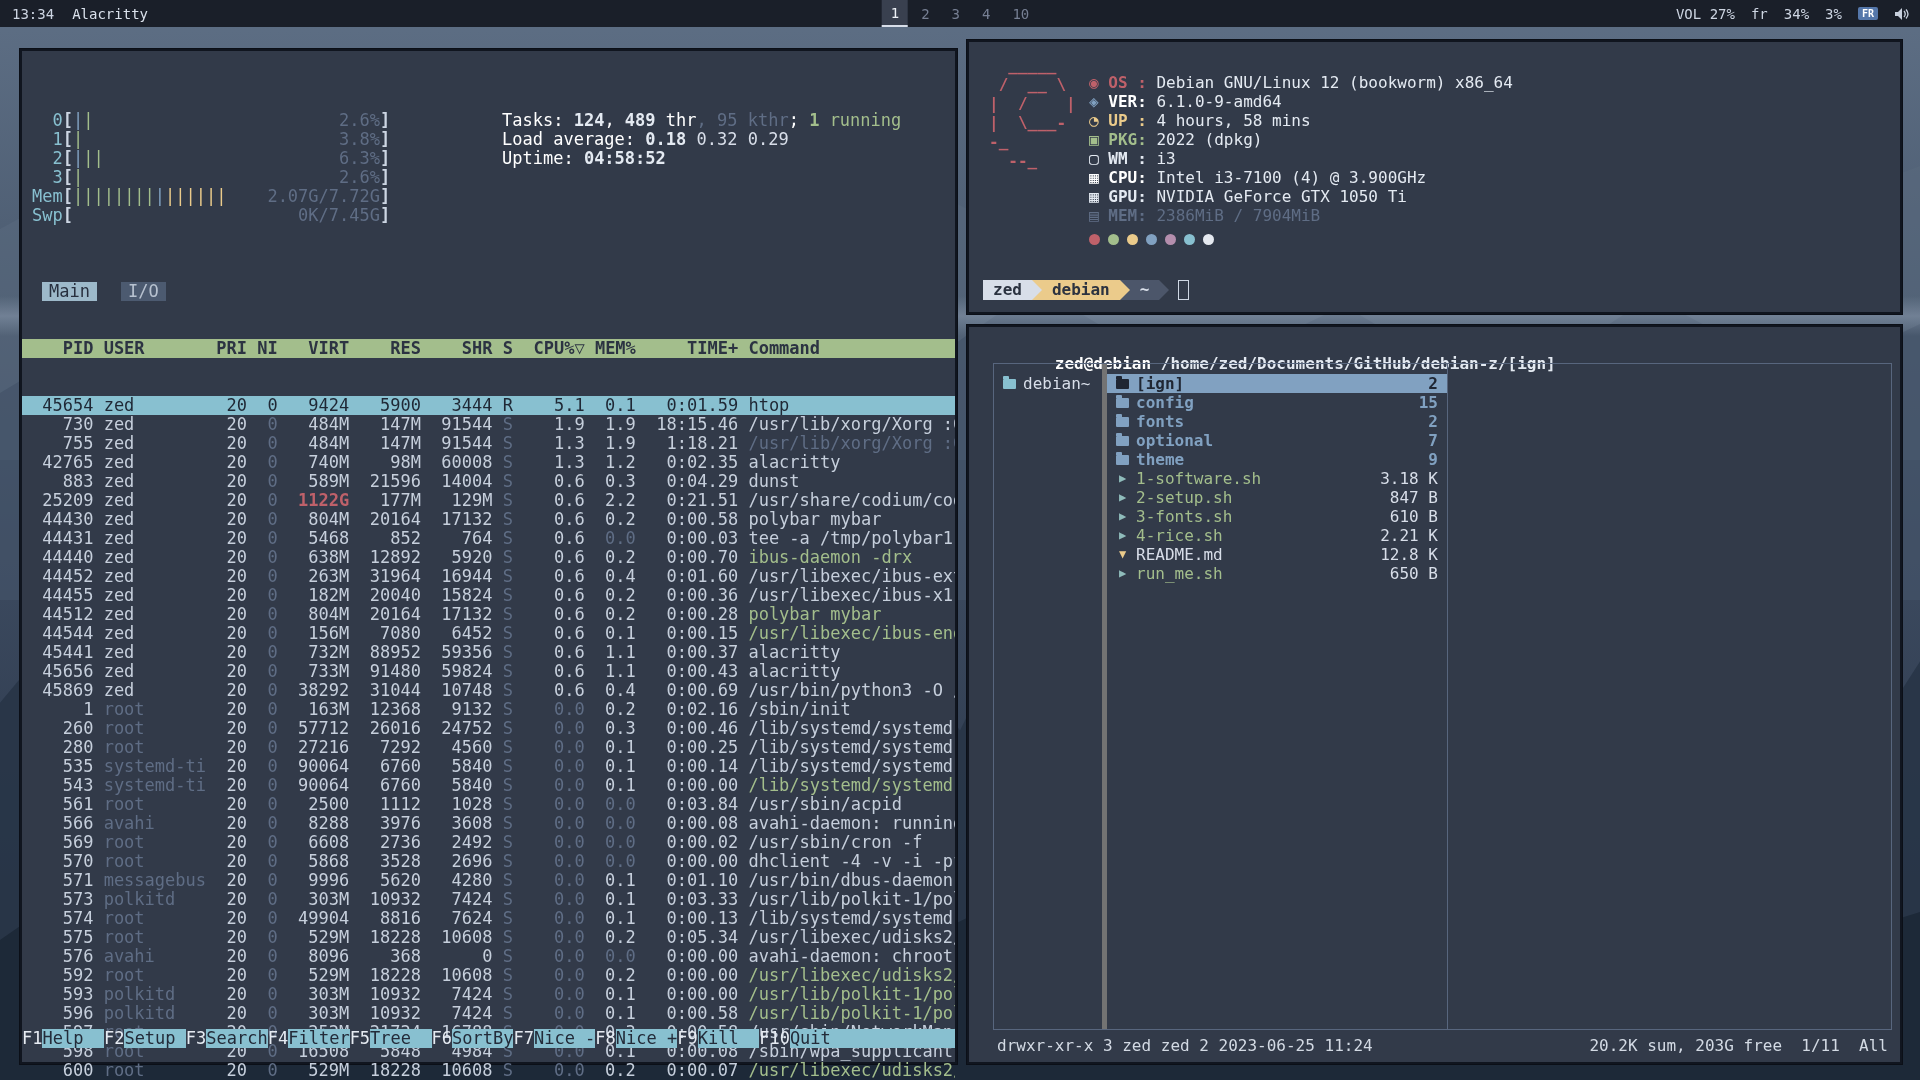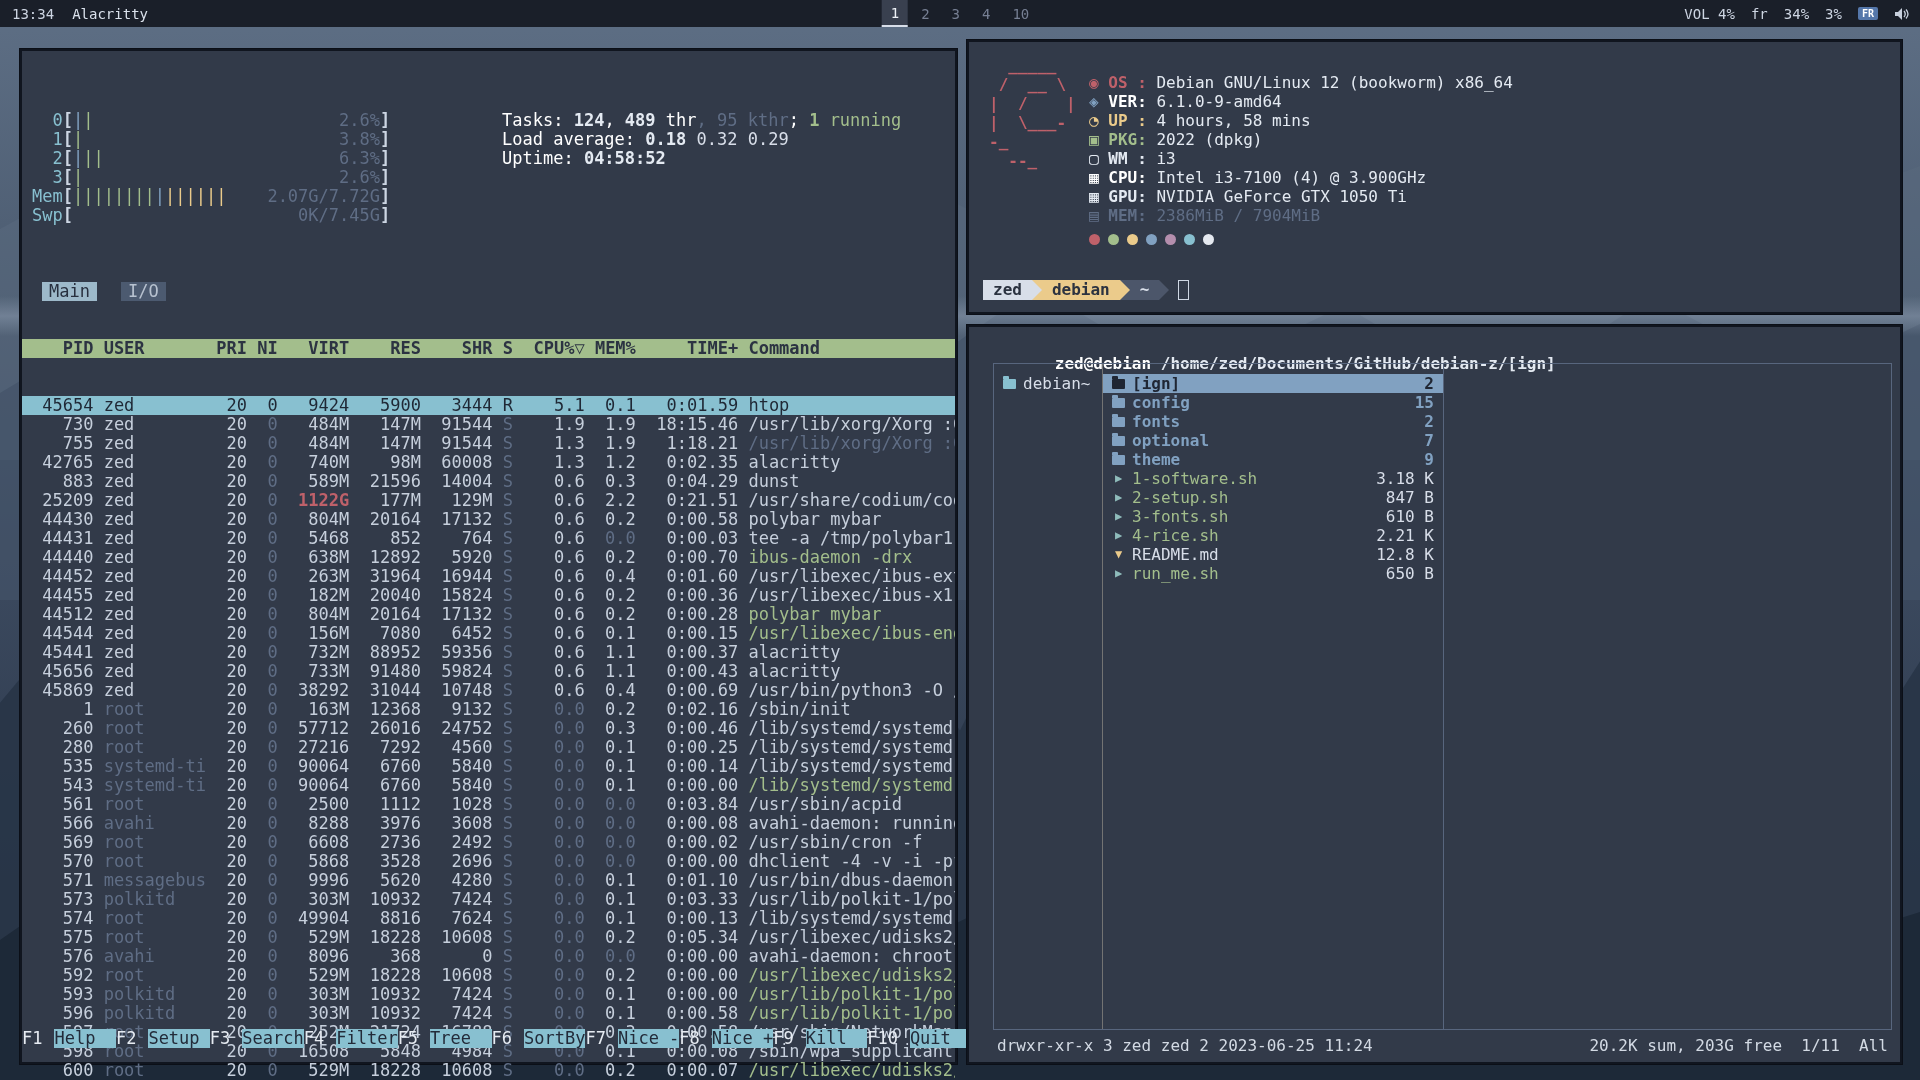--- a/index.html
+++ b/index.html
@@ -62,21 +62,21 @@
   .co-ni{width:2ch;text-align:right;margin-right:1ch;flex:none;}
   .co-virt{width:6ch;text-align:right;margin-right:1ch;flex:none;}
   .co-res{width:6ch;text-align:right;margin-right:1ch;flex:none;}
   .co-shr{width:6ch;text-align:right;margin-right:1ch;flex:none;}
   .co-s{width:1ch;text-align:center;margin-right:2ch;flex:none;}
   .co-cpu{width:5ch;text-align:right;margin-right:1ch;flex:none;}
   .co-mem{width:4ch;text-align:right;margin-right:2ch;flex:none;}
   .co-time{width:8ch;text-align:right;margin-right:1ch;flex:none;}
   .co-cmd{flex:1;overflow:hidden;text-align:left;}
   .fkeys{position:absolute;left:0;right:0;bottom:14px;height:19px;display:flex;}
-  .fkey{display:flex;gap:12px;}
+  .fkey{display:flex;}
   .fk-k{color:#e6ebf2;}
   .fk-l{background:#88c0d0;color:#232b39;text-align:center;}
   .fk-fill{flex:1;background:#88c0d0;}
 
   
   .fetch-window{left:967px;top:40px;width:931px;height:270px;}
   .fetch-content{position:absolute;inset:0;font-size:16px;line-height:19px;padding-left:7px;}
   .ascii{position:absolute;left:20px;top:14px;margin:0;color:#bf616a;font-weight:bold;
     font-family:"DejaVu Sans Mono",monospace;font-size:16px;line-height:19px;white-space:pre;}
   .fetch-info{position:absolute;left:120px;top:31px;white-space:pre;}
@@ -93,21 +93,21 @@
   .pa1{border-left-color:#d8dee9;background:#ebcb8b;}
   .pa2{border-left-color:#ebcb8b;background:#4c566a;}
   .pa3{border-left-color:#4c566a;background:transparent;}
   .pcursor{width:9px;height:18px;border:1px solid #cfd7e4;margin-left:9px;}
 
   
   .vifm-window{left:967px;top:325px;width:931px;height:735px;}
   .vifm-content{position:absolute;inset:0;font-size:16px;line-height:19px;color:#c6cfdc;margin-left:16px;}
   .vifm-title{position:absolute;left:12px;top:8px;white-space:pre;}
   .vifm-box{position:absolute;left:8px;right:8px;top:36px;bottom:32px;border:1px solid #58667e;display:flex;}
-  .pane1{width:108px;border-right:1px solid #737373;padding-top:10px;flex:none;}
+  .pane1{width:108px;border-right:5px solid #737373;padding-top:10px;flex:none;}
   .pane2{width:340px;border-right:1px solid #58667e;padding-top:10px;flex:none;}
   .pane3{flex:1;padding-top:10px;}
   .frow{display:flex;align-items:center;height:19px;padding:0 9px;}
   .frow .fsize{margin-left:auto;}
   .frow.sel{background:#81a1c1;}
   .frow.sel span{color:#1f2633 !important;font-weight:bold;}
   .fname{margin-left:7px;}
   .icf{width:13px;height:10px;background:#81a1c1;border-radius:1px;position:relative;display:inline-block;flex:none;}
   .icf::before{content:"";position:absolute;top:-3px;left:0;width:6px;height:3px;background:inherit;border-radius:1px 1px 0 0;}
   .pane1 .icf{background:#88c0d0;}
@@ -133,21 +133,21 @@
     <span class="bar-title">Alacritty</span>
   </div>
   <div class="bar-center">
       <span class="ws active">1</span>
       <span class="ws">2</span>
       <span class="ws">3</span>
       <span class="ws">4</span>
       <span class="ws">10</span>
     </div>
   <div class="bar-right">
-    <span>VOL 4%</span>
+    <span>VOL 27%</span>
     <span>fr</span>
     <span>34%</span>
     <span>3%</span>
     <span class="kbd-badge">FR</span>
     <span class="spk">
       <svg width="16" height="14" viewBox="0 0 16 14">
         <polygon points="1,5 4,5 8,1 8,13 4,9 1,9" fill="#c8d0dd"></polygon>
         <path d="M10 4 q2.5 3 0 6" stroke="#c8d0dd" fill="none" stroke-width="1.3"></path>
         <path d="M12 2.5 q4 4.5 0 9" stroke="#c8d0dd" fill="none" stroke-width="1.3"></path>
       </svg>

